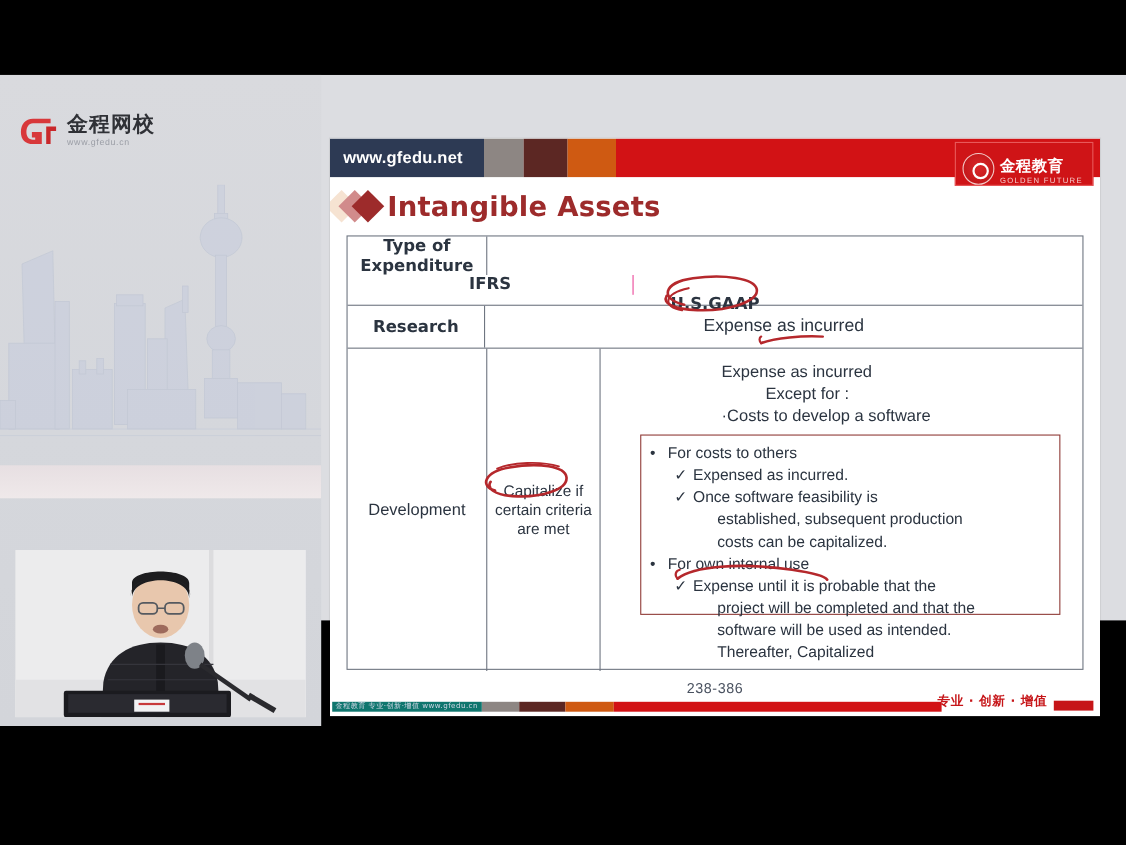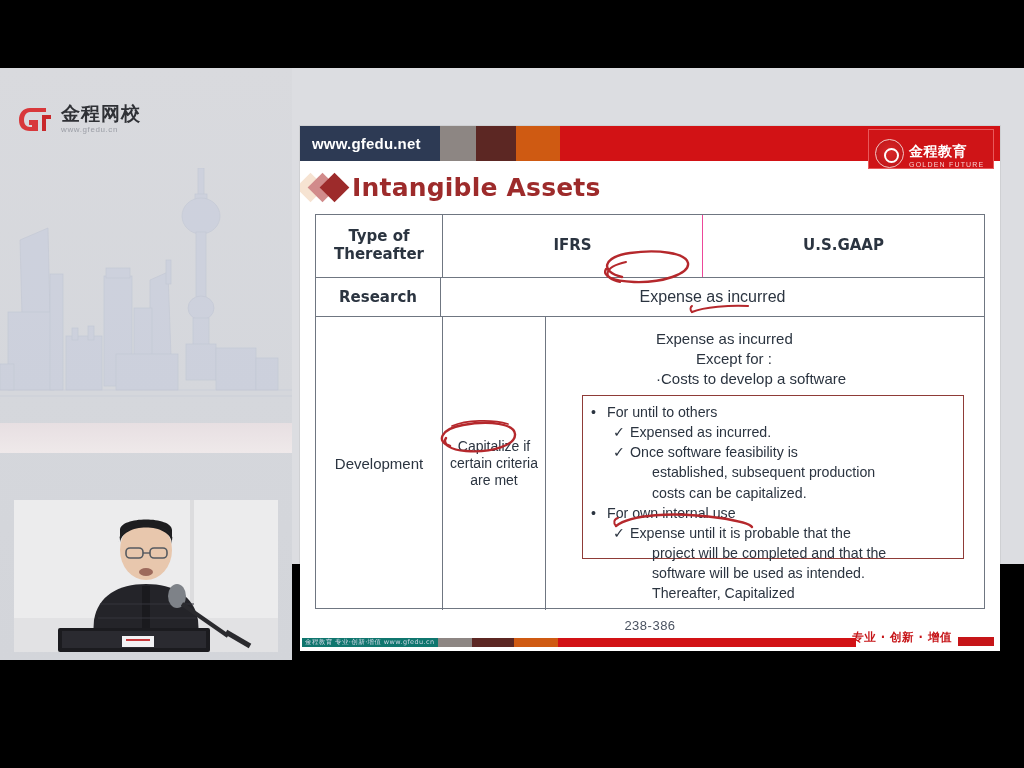--- a/index.html
+++ b/index.html
@@ -134,21 +134,21 @@
 
   
   #tbl {
     position: absolute; left: 15px; top: 88px;
     width: 670px; height: 395px;
     border: 1px solid #6f7681;
     box-sizing: border-box;
     background: #fff;
   }
   .trow { display: flex; }
-  #row-head { height: 62px; border-bottom: 1px solid #6f7681; }
+  #row-head { height: 62px; border-bottom: 1px solid #6f7681; flex-direction: column; }
   #row-research { height: 38px; border-bottom: 1px solid #6f7681; }
   #row-dev { height: 293px; }
   .cell {
     display: flex; align-items: center; justify-content: center;
     box-sizing: border-box;
     color: #2b3440;
   }
   .c-type { width: 127px; border-right: 1px solid #6f7681; }
   .c-ifrs { width: 260px; border-right: 1px solid #ec4899; align-items: center; }
   .c-gaap { flex: 1; }
@@ -356,21 +356,21 @@
         </div>
         <div id="slide-title">Intangible Assets</div>
       </div>
 
       <div id="tbl">
 
         <div class="trow" id="row-head">
           <div class="cell c-type">
             <div class="hdr-txt">
               <div>Type of</div>
-              <div>Thereafter</div>
+              <div>Expenditure</div>
             </div>
           </div>
           <div class="cell c-ifrs">
             <div class="hdr-txt">IFRS</div>
           </div>
           <div class="cell c-gaap">
             <div class="hdr-txt">U.S.GAAP</div>
           </div>
         </div>
 
@@ -396,21 +396,21 @@
             <div id="gaap-top">
               <div>Expense as incurred</div>
               <div class="l2">Except for :</div>
               <div>·Costs to develop a software</div>
             </div>
 
             <div id="gaap-box">
 
               <div class="b1">
                 <span class="bullet">•</span>
-                <span>For until to others</span>
+                <span>For costs to others</span>
               </div>
               <div class="b2">
                 <span class="chk">✓</span>
                 <span class="txt">Expensed as incurred.</span>
               </div>
               <div class="b2">
                 <span class="chk">✓</span>
                 <span class="txt">Once software feasibility is</span>
               </div>
               <div class="cont">established, subsequent production</div>

